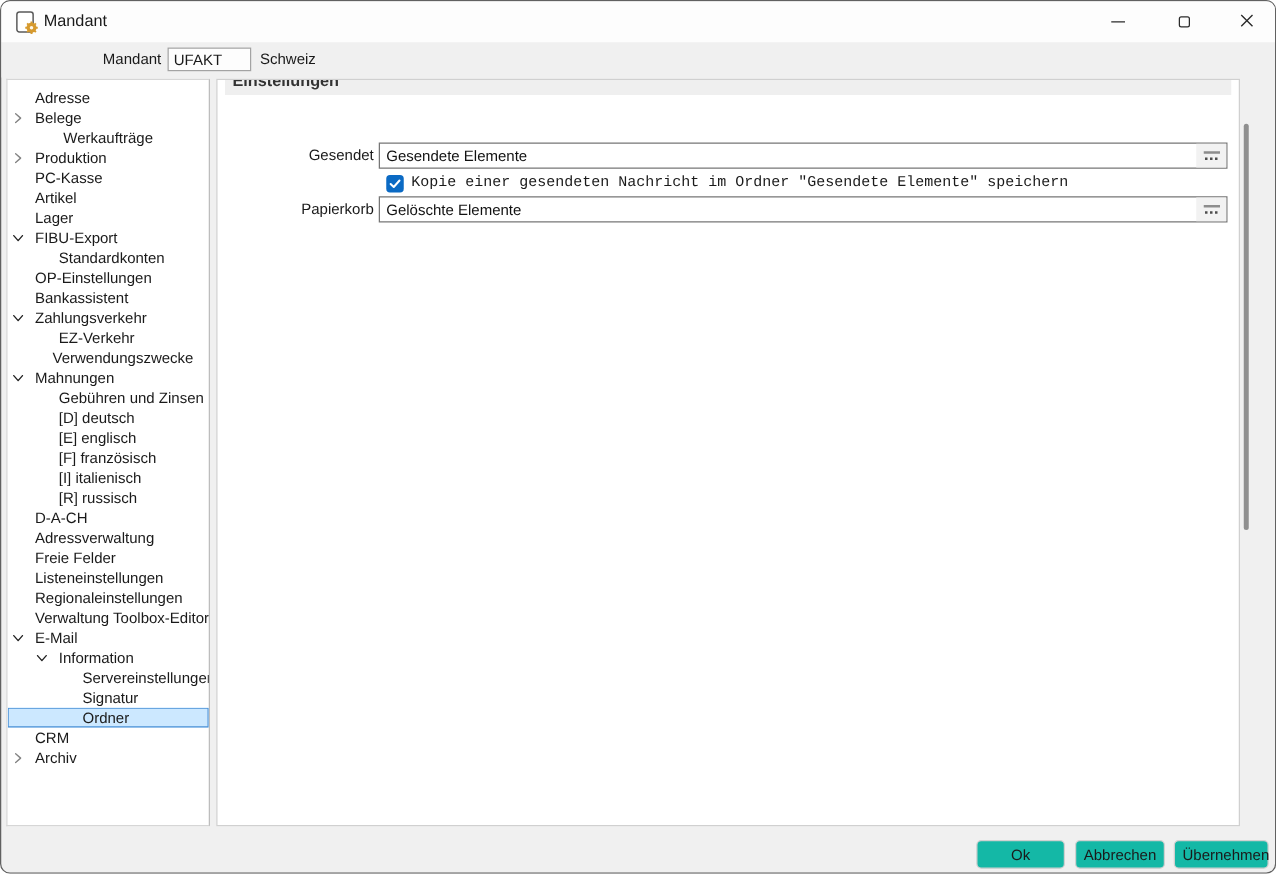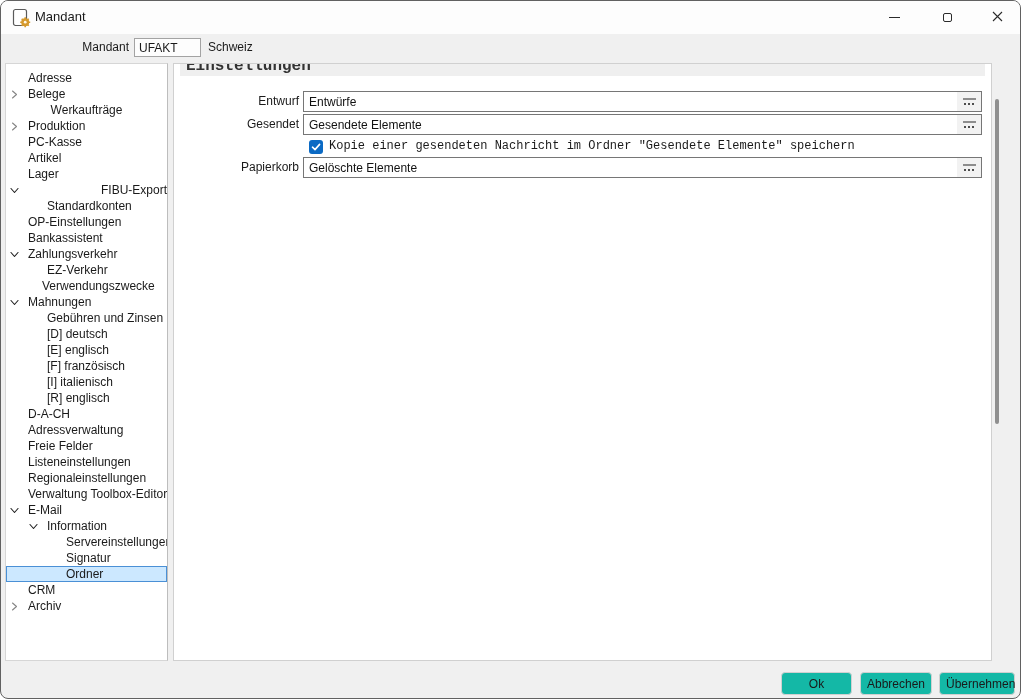--- a/index.html
+++ b/index.html
@@ -24,21 +24,21 @@
   .strip-suffix { position:absolute; left:207px; top:0; height:28px; line-height:27px; font-size:12px; }
   
   .tree-panel { position:absolute; left:4px; top:62px; width:163px; height:598px; background:#ffffff; border:1px solid #d6d6d6; border-right-color:#bdbdbd; padding-top:6px; overflow:hidden; }
   .tree-row { height:16px; display:flex; align-items:center; font-size:12px; white-space:nowrap; cursor:default; }
   .tree-row.selected { background:#cce8ff; box-shadow:inset 0 0 0 1px #4a90d6; }
   .chev { width:22px; min-width:22px; height:16px; display:flex; align-items:center; justify-content:flex-start; padding-left:4px; }
   .tree-label { line-height:16px; }
   
   .main-panel { position:absolute; left:172px; top:62px; width:819px; height:598px; background:#ffffff; border:1px solid #d0d0d0; }
   .section-band { position:absolute; top:0; left:6px; right:6px; height:12px; background:#efefef; overflow:hidden; }
-  .section-band span { position:absolute; top:-7px; left:6px; font-weight:bold; font-size:16px; color:#333333;font-family:Liberation Mono, monospace; }
+  .section-band span { position:absolute; top:-7px; left:6px; font-weight:bold; font-size:13px; color:#333333; }
   .field-row { position:absolute; left:0; right:10px; height:21px; }
   .row-entwurf { top:27px; } .row-gesendet { top:50px; } .row-papierkorb { top:93px; }
   .field-label { position:absolute; left:0; top:0; width:125px; height:21px; line-height:21px; text-align:right; font-size:12px; }
   .input-wrap { position:absolute; left:129px; top:0; width:679px; height:21px; }
   .folder-input { width:100%; height:21px; border:1px solid #767676; background:#ffffff; font-family:inherit; font-size:12px; padding:0 28px 0 5px; color:#111; }
   .dd-btn { position:absolute; right:1px; top:1px; width:24px; height:19px; background:#f2f2f2; display:flex; flex-direction:column; align-items:center; justify-content:center; border:none; padding:0; cursor:default; }
   .dd-bar { width:13px; height:2px; background:#8d8d8d; margin-bottom:3px; }
   .dd-dots { display:flex; gap:2px; }
   .dd-dots i { display:block; width:2px; height:2px; background:#4d4d4d; }
   .row-check { position:absolute; top:75px; left:135px; height:15px; display:flex; align-items:center; }
@@ -125,21 +125,21 @@
         <span class="tree-label">PC-Kasse</span>
       </div>
       <div class="tree-row" style="padding-left: 0px;">
         <span class="chev"></span>
         <span class="tree-label">Artikel</span>
       </div>
       <div class="tree-row" style="padding-left: 0px;">
         <span class="chev"></span>
         <span class="tree-label">Lager</span>
       </div>
-      <div class="tree-row" style="padding-left: 0px; justify-content: space-between;">
+      <div class="tree-row" style="padding-left: 0px;">
         <span class="chev">
           <svg width="9" height="9" viewBox="0 0 9 9">
             <path d="M1 2.5 L4.5 6.5 L8 2.5" fill="none" stroke="#222222" stroke-width="1.1" stroke-linecap="round" stroke-linejoin="round"></path>
           </svg>
         </span>
         <span class="tree-label">FIBU-Export</span>
       </div>
       <div class="tree-row" style="padding-left: 19px;">
         <span class="chev"></span>
         <span class="tree-label">Standardkonten</span>
@@ -191,21 +191,21 @@
       <div class="tree-row" style="padding-left: 19px;">
         <span class="chev"></span>
         <span class="tree-label">[F]  französisch</span>
       </div>
       <div class="tree-row" style="padding-left: 19px;">
         <span class="chev"></span>
         <span class="tree-label">[I]  italienisch</span>
       </div>
       <div class="tree-row" style="padding-left: 19px;">
         <span class="chev"></span>
-        <span class="tree-label">[R]  englisch</span>
+        <span class="tree-label">[R]  russisch</span>
       </div>
       <div class="tree-row" style="padding-left: 0px;">
         <span class="chev"></span>
         <span class="tree-label">D-A-CH</span>
       </div>
       <div class="tree-row" style="padding-left: 0px;">
         <span class="chev"></span>
         <span class="tree-label">Adressverwaltung</span>
       </div>
       <div class="tree-row" style="padding-left: 0px;">
@@ -264,34 +264,20 @@
         </span>
         <span class="tree-label">Archiv</span>
       </div>
     </div>
 
   <div class="main-panel">
     <div class="section-band">
       <span>Einstellungen</span>
     </div>
 
-    <div class="field-row row-entwurf">
-      <span class="field-label">Entwurf</span>
-      <span class="input-wrap">
-        <input class="folder-input" value="Entwürfe" style="">
-        <button class="dd-btn">
-          <span class="dd-bar"></span>
-          <span class="dd-dots">
-              <i></i>
-              <i></i>
-              <i></i>
-            </span>
-        </button>
-      </span>
-    </div>
 
     <div class="field-row row-gesendet">
       <span class="field-label">Gesendet</span>
       <span class="input-wrap">
         <input class="folder-input" value="Gesendete Elemente" style="">
         <button class="dd-btn">
           <span class="dd-bar"></span>
           <span class="dd-dots">
               <i></i>
               <i></i>

